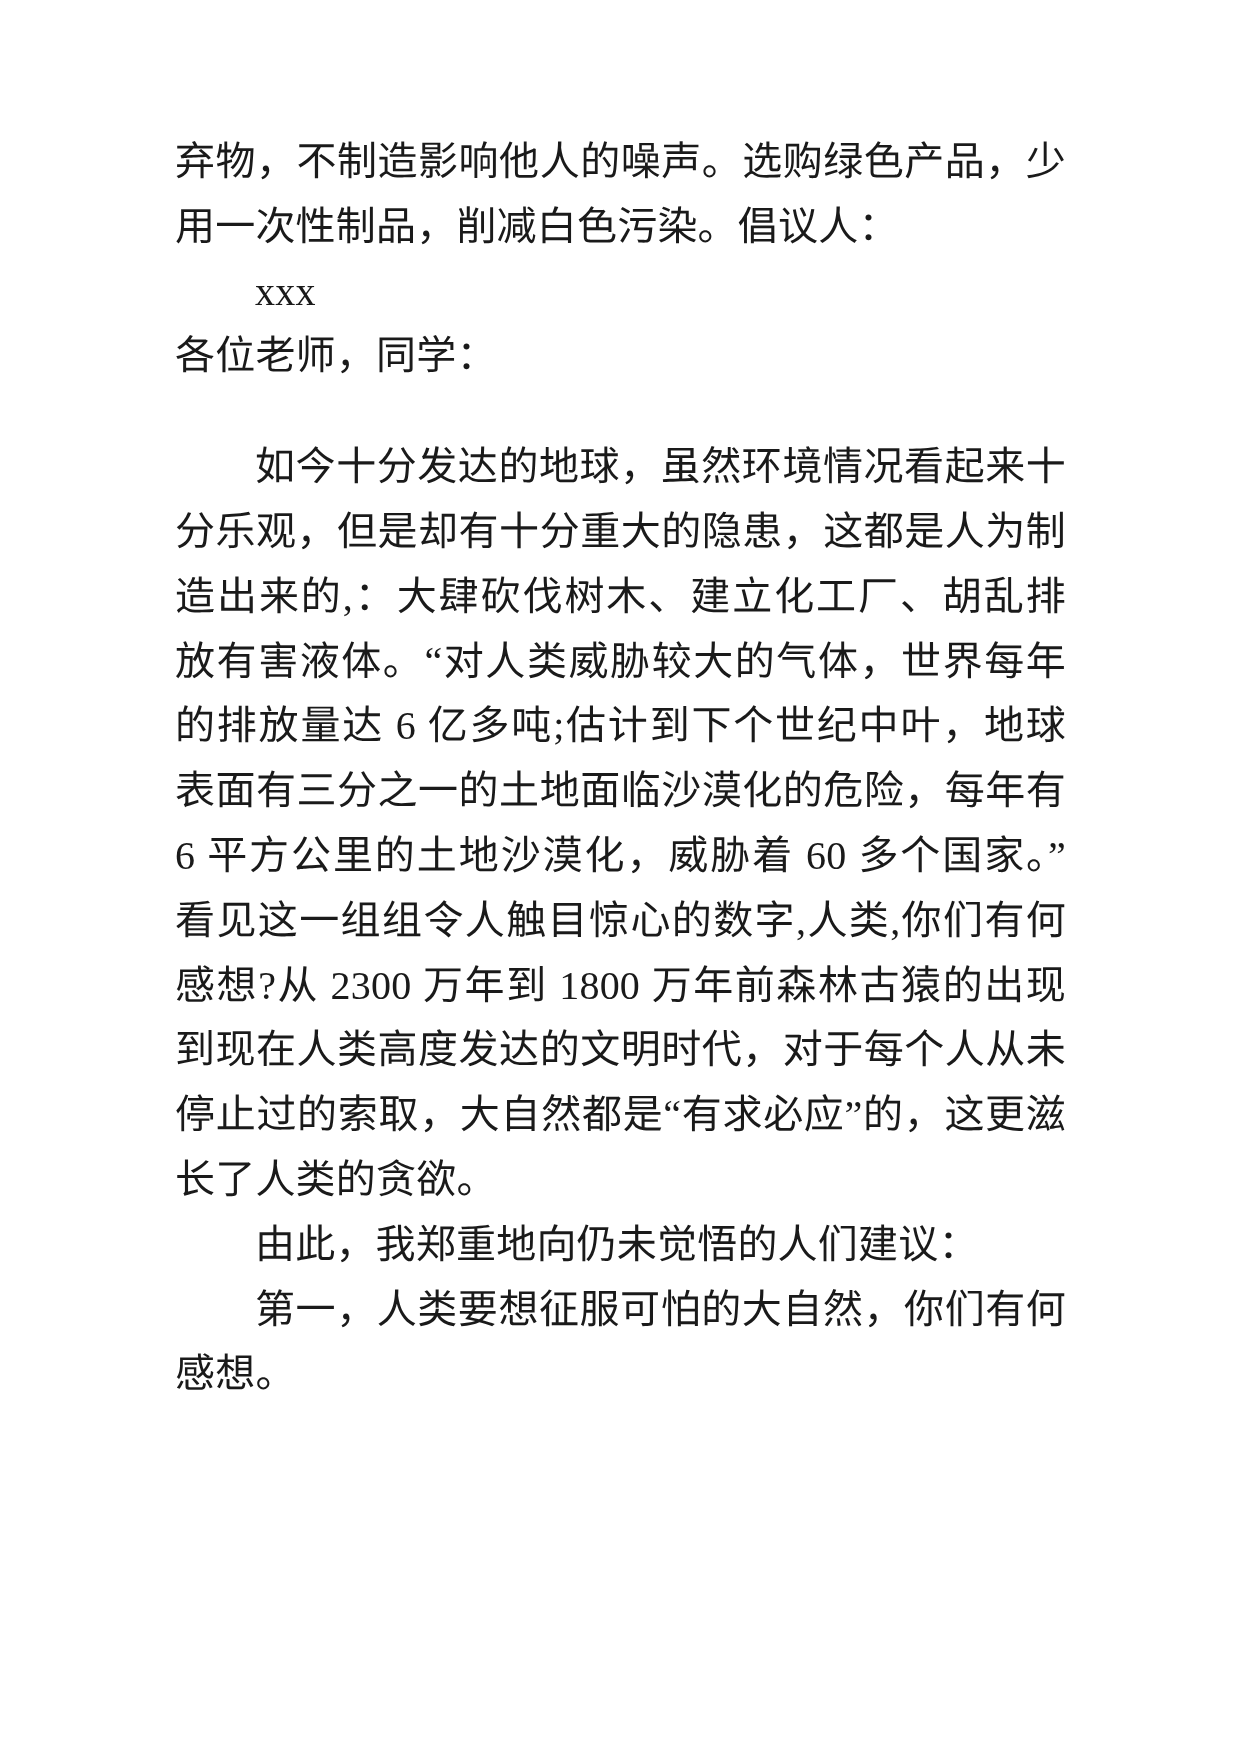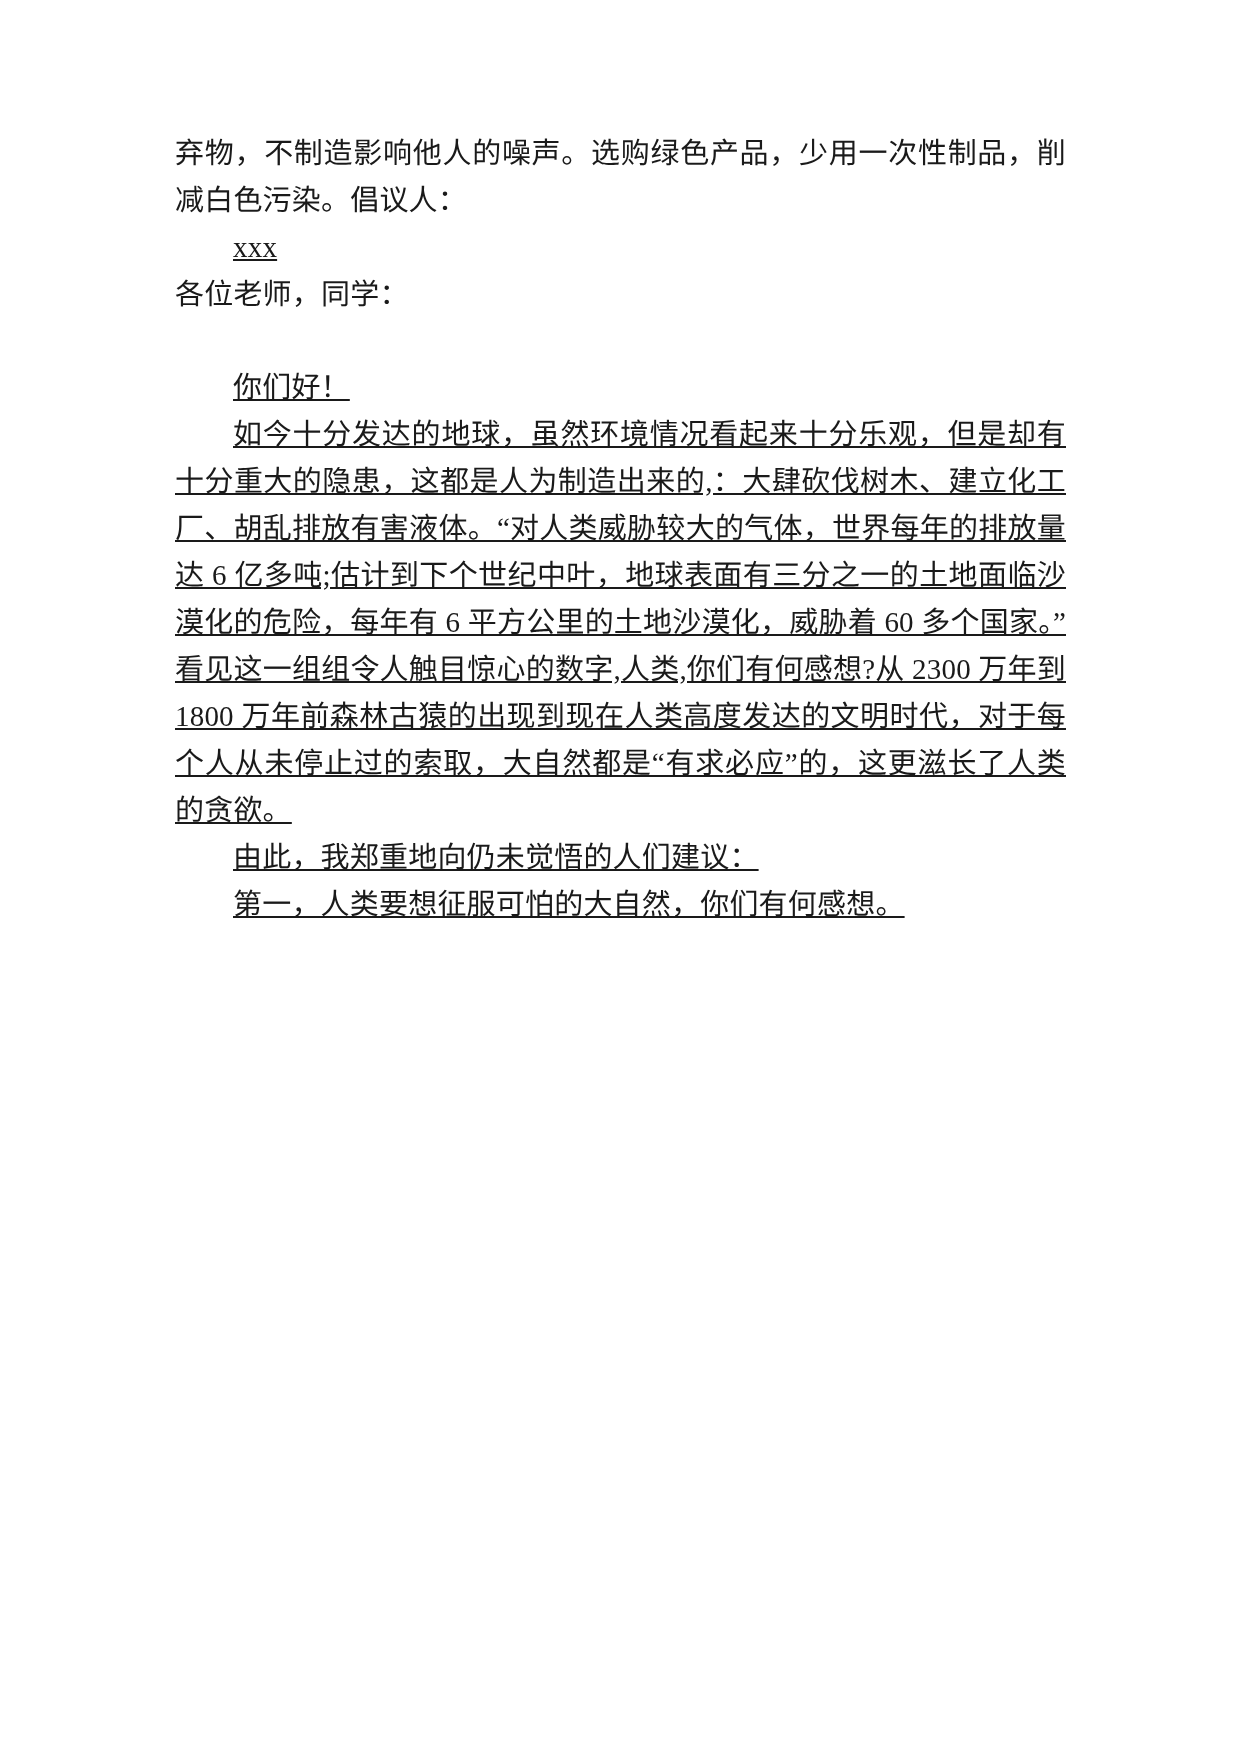--- a/index.html
+++ b/index.html
@@ -16,36 +16,35 @@
     -webkit-font-smoothing: antialiased;
   }
   .page {
     width: 1241px;
     min-height: 1754px;
     box-sizing: border-box;
     padding: 130px 175px 60px 175px;
     background: #ffffff;
   }
   .doc-body {
-    font-size: 29px;
+    font-size: 40px;
     line-height: 1.62;
     text-align: justify;
     text-justify: inter-ideograph;
     letter-spacing: 0.2px;
   }
   p {
     margin: 0;
     padding: 0;
   }
   .para {
     text-indent: 0;
   }
   .indent-1 {
     text-indent: 2em;
-    text-decoration: underline;
   }
   .line-cont {
     text-indent: 0;
   }
   .blank-line {
     height: 46px;
   }
 </style>
 </head>
 <body>
@@ -56,21 +55,20 @@
     <p class="para line-cont">弃物，不制造影响他人的噪声。选购绿色产品，少用一次性制品，削减白色污染。倡议人：</p>
 
     <p class="para indent-1">xxx</p>
 
 
 
     <p class="para line-cont">各位老师，同学：</p>
 
     <div class="blank-line"></div>
 
-    <p class="para indent-1">你们好！</p>
 
     <p class="para indent-1">如今十分发达的地球，虽然环境情况看起来十分乐观，但是却有十分重大的隐患，这都是人为制造出来的,：大肆砍伐树木、建立化工厂、胡乱排放有害液体。“对人类威胁较大的气体，世界每年的排放量达 6 亿多吨;估计到下个世纪中叶，地球表面有三分之一的土地面临沙漠化的危险，每年有 6 平方公里的土地沙漠化，威胁着 60 多个国家。”看见这一组组令人触目惊心的数字,人类,你们有何感想?从 2300 万年到 1800 万年前森林古猿的出现到现在人类高度发达的文明时代，对于每个人从未停止过的索取，大自然都是“有求必应”的，这更滋长了人类的贪欲。</p>
 
 
     <p class="para indent-1">由此，我郑重地向仍未觉悟的人们建议：</p>
 
     <p class="para indent-1">第一，人类要想征服可怕的大自然，你们有何感想。</p>
 
   </div>
 </div>

